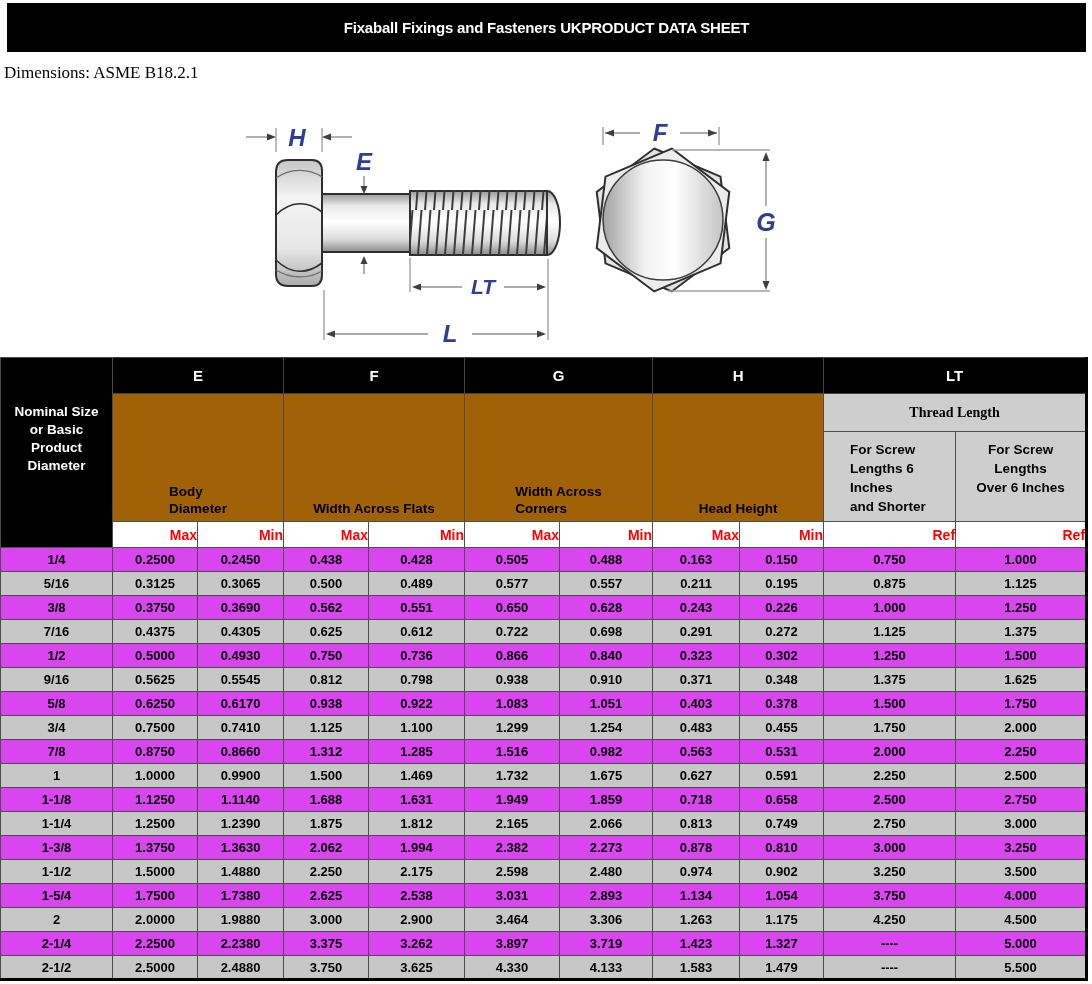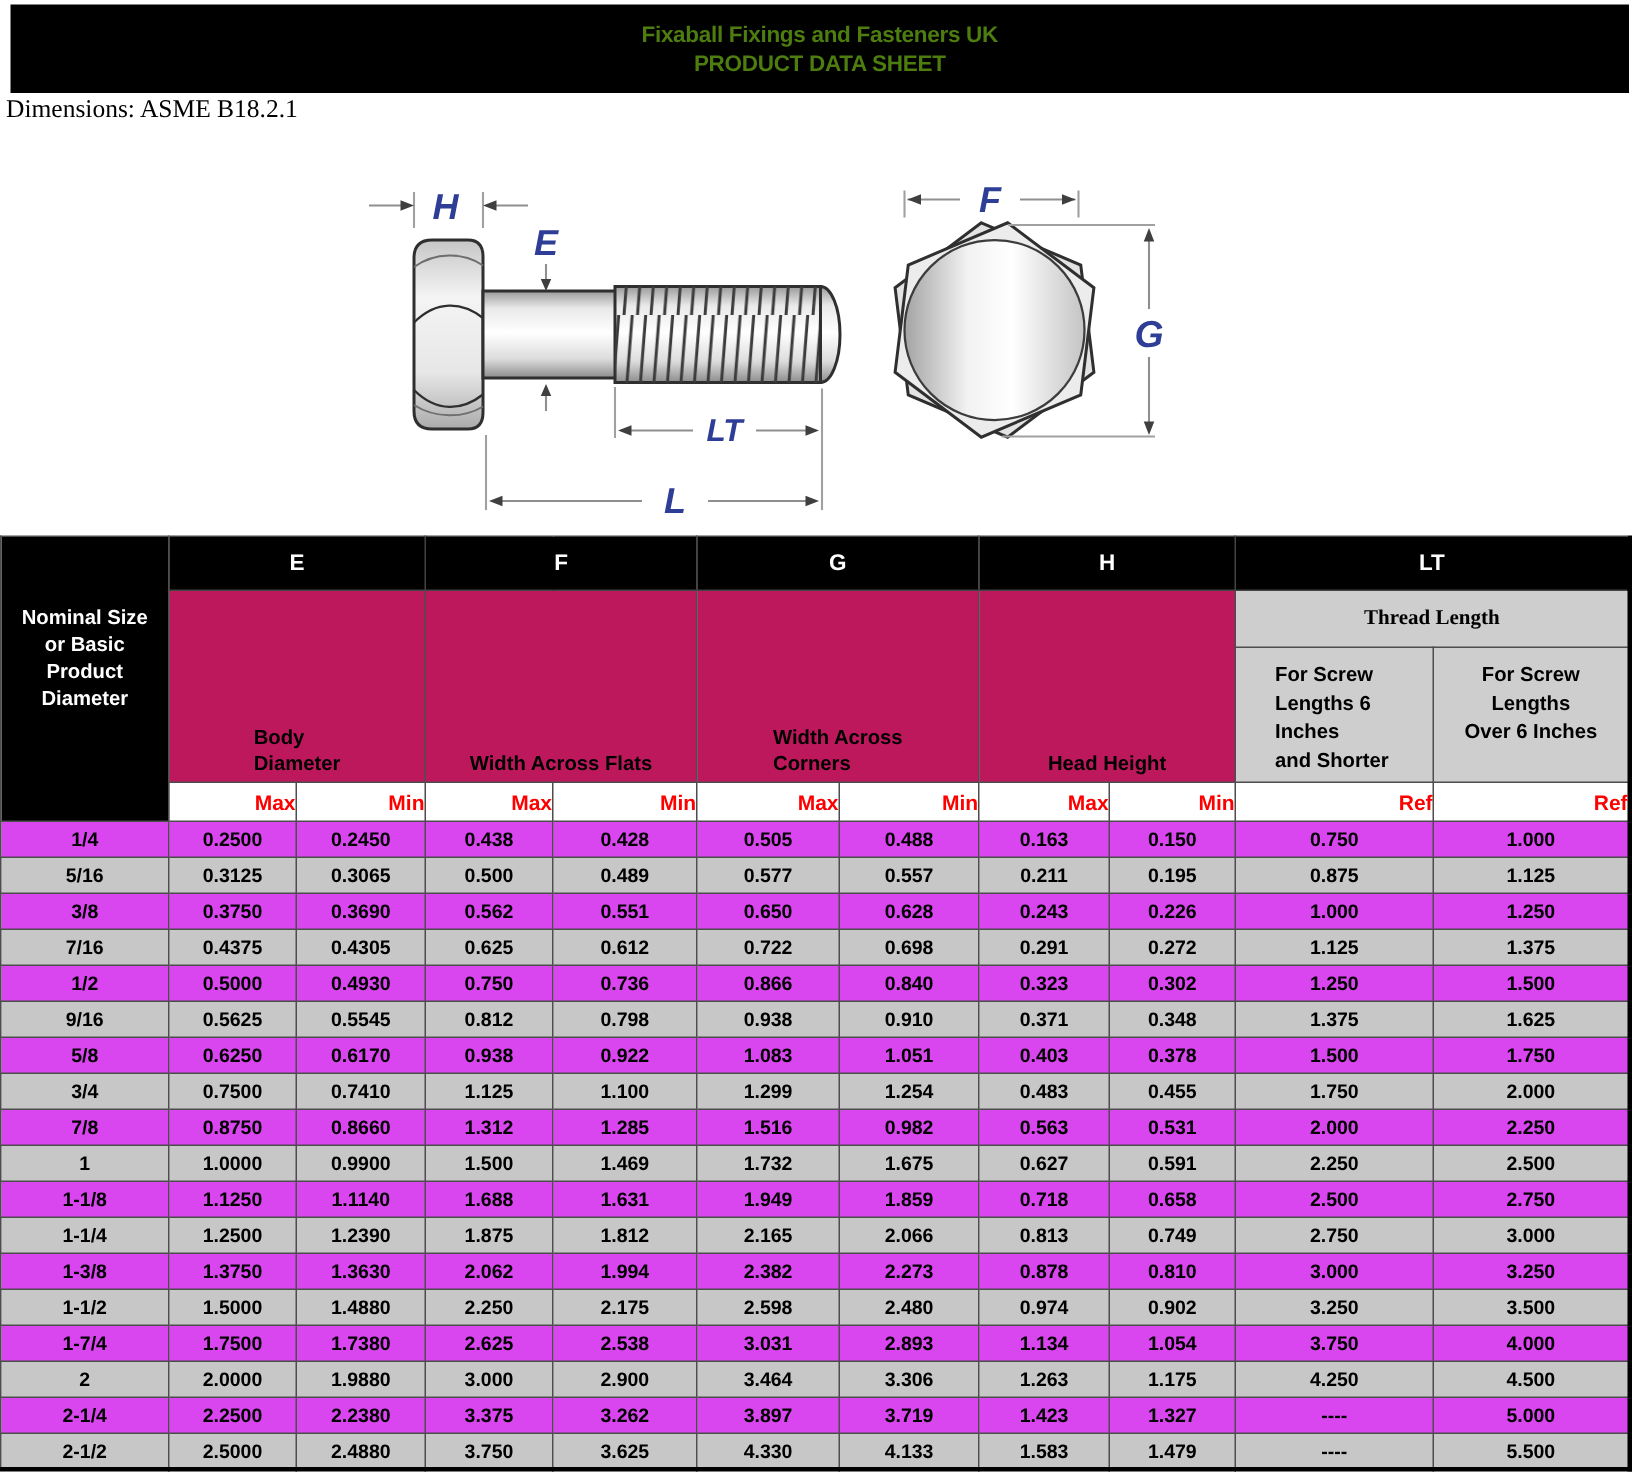--- a/index.html
+++ b/index.html
@@ -1,23 +1,23 @@
 <!DOCTYPE html>
 <html><head>
 <meta charset="utf-8">
 <style>
   * { margin:0; padding:0; box-sizing:border-box; }
   body { background:#ffffff; font-family:"Liberation Sans", sans-serif; }
   .page { position:relative; width:1092px; height:984px; background:#ffffff; overflow:hidden; }
 
   
   .topbar {
-    position:absolute; left:7px; top:3px; width:1079px; height:59px;
-    background:#000; color:#4d7c0f;
-    display:flex; flex-direction:column; justify-content:center; align-items:center;
+    position:absolute; left:7px; top:3px; width:1079px; height:49px;
+    background:#000; color:#ffffff;
+    display:flex; justify-content:center; align-items:center;
   }
   .topbar div { font-size:15px; font-weight:bold; line-height:19px; letter-spacing:-0.2px; }
 
   .note {
     position:absolute; left:4px; top:63px;
     font-family:"Liberation Serif", serif; font-size:17px; color:#000;
   }
 
   
   .diagram { position:absolute; left:0; top:85px; }
@@ -37,21 +37,21 @@
     background:#000; color:#fff; font-size:15px; font-weight:bold;
     border-color:#444; text-align:center;
   }
   th.corner {
     background:#000; color:#fff; font-size:13.5px; font-weight:bold;
     text-align:center; vertical-align:middle; white-space:pre-line;
     line-height:18px; border-color:#444; padding-bottom:28px;
   }
   tr.groups { height:38px; }
   th.group {
-    background:#be185d; color:#000; font-size:13.5px; font-weight:bold;
+    background:#a16207; color:#000; font-size:13.5px; font-weight:bold;
     text-align:center; vertical-align:bottom; padding-bottom:4px;
   }
   th.group .inner { display:inline-block; text-align:left; white-space:pre-line; line-height:17px; }
   th.threadlen {
     background:#cecece; color:#000; font-size:14px; font-weight:bold;
     text-align:center; vertical-align:middle;font-family:Liberation Serif, serif;
   }
   tr.subs { height:90px; }
   th.sub { background:#cecece; color:#000; font-size:13.5px; font-weight:bold; vertical-align:top; padding-top:8px; }
   th.sub.left { text-align:left; padding-left:26px; }
@@ -417,21 +417,21 @@
           <td>2.250</td>
           <td>2.175</td>
           <td>2.598</td>
           <td>2.480</td>
           <td>0.974</td>
           <td>0.902</td>
           <td>3.250</td>
           <td>3.500</td>
         </tr>
         <tr>
-          <td>1-7/4</td>
+          <td>1-5/4</td>
           <td>1.7500</td>
           <td>1.7380</td>
           <td>2.625</td>
           <td>2.538</td>
           <td>3.031</td>
           <td>2.893</td>
           <td>1.134</td>
           <td>1.054</td>
           <td>3.750</td>
           <td>4.000</td>

